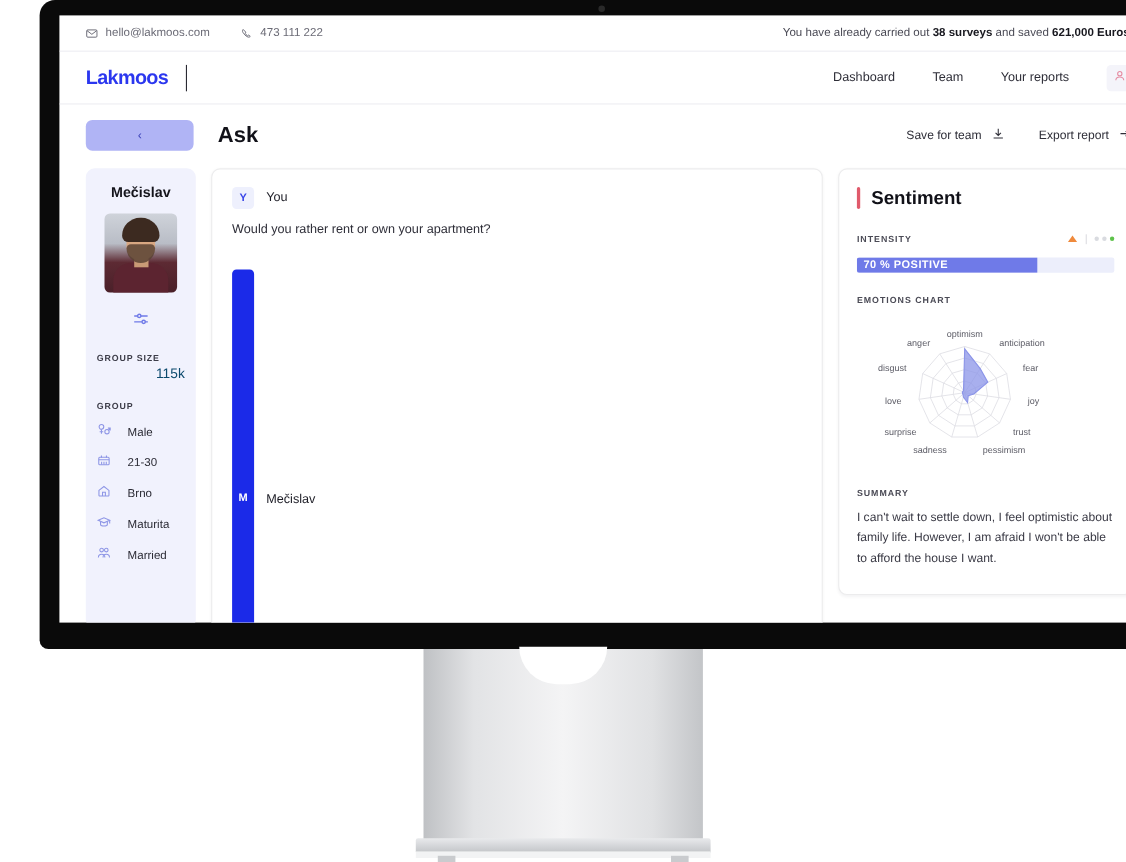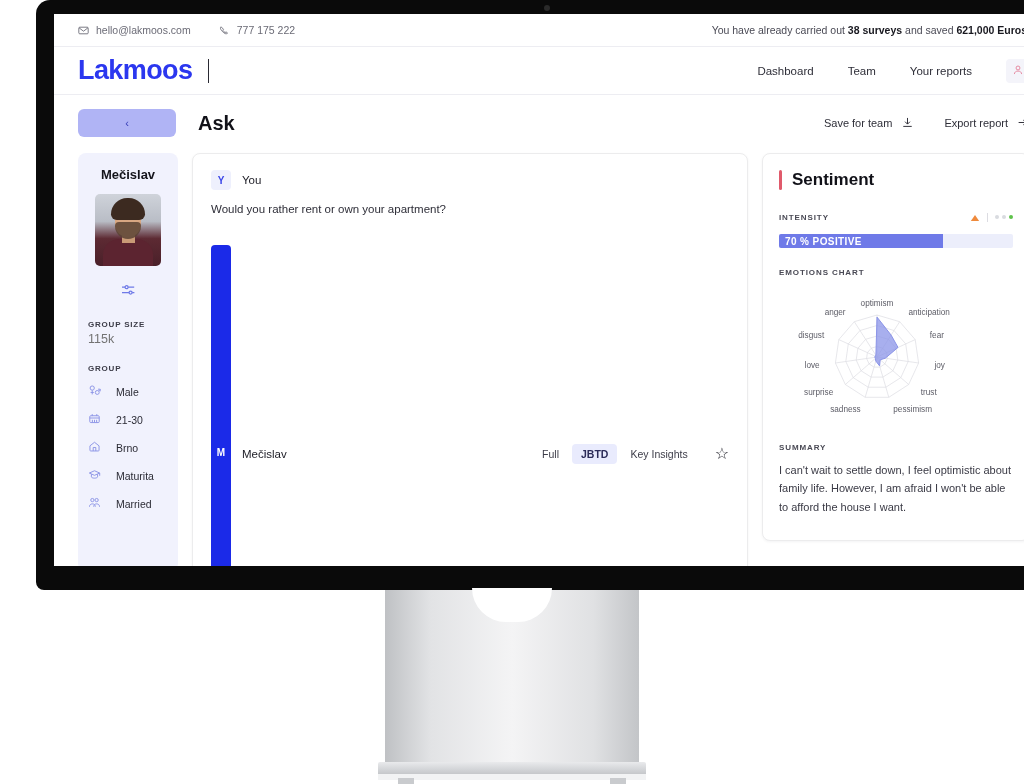--- a/index.html
+++ b/index.html
@@ -57,21 +57,21 @@
   .topbar .right { margin-left: auto; font-size: 10.5px; color: #4a4a55; }
   .topbar .right b { color: #18181f; font-weight: 700; }
   .ic { display: inline-flex; align-items: center; }
 
   
   .navbar {
     height: 48px; display: flex; align-items: center; padding: 0 24px;
     border-bottom: 1px solid #ededf2;
   }
   .brand {
-    font-size: 27px; font-weight: 700; color: #2b37ef; letter-spacing: -0.6px;
+    font-size: 18px; font-weight: 700; color: #2b37ef; letter-spacing: -0.6px;
   }
   .brand-divider { width: 1px; height: 24px; background: #2a2a33; margin-left: 16px; }
   .nav-links { margin-left: auto; display: flex; align-items: center; gap: 34px; }
   .nav-link { font-size: 11.5px; color: #2e2e38; }
   .avatar-btn {
     width: 24px; height: 24px; border-radius: 4px; background: #f4f4fa;
     display: flex; align-items: center; justify-content: center;
   }
 
   
@@ -101,21 +101,21 @@
   }
   .pp-hair { position:absolute; left:16px; top:4px; width:34px; height:22px; border-radius:17px 17px 6px 6px; background:#3c2a20; }
   .pp-face { position:absolute; left:20px; top:12px; width:26px; height:31px; border-radius:12px 12px 13px 13px; background:#d8a782; }
   .pp-beard { position:absolute; left:20px; top:28px; width:26px; height:17px; border-radius:4px 4px 13px 13px; background:#5b4334; opacity:.85; }
   .pp-neck { position:absolute; left:27px; top:40px; width:13px; height:9px; background:#c99a76; }
   .pp-shirt { position:absolute; left:8px; top:45px; width:50px; height:30px; border-radius:16px 16px 0 0; background:#5c2430; }
   .persona-filter { display: flex; justify-content: center; margin-top: 16px; }
   .persona-label {
     font-size: 8px; font-weight: 700; letter-spacing: .8px; color: #3c3c48; margin-top: 18px;
   }
-  .persona-value { font-size: 12.5px; color: #737373; margin-top: 3px; }
+  .persona-value { font-size: 12.5px; color: #0c4a6e; margin-top: 3px; text-align: right; }
   .group-row { display: flex; align-items: center; gap: 15px; margin-top: 10px; }
   .group-row span.txt { font-size: 10.5px; color: #2b2b35; }
 
   
   .chat {
     flex: 1; background: #ffffff; border: 1px solid #ececed; border-radius: 8px;
     box-shadow: 0 1px 3px rgba(20,20,40,.05);
     padding: 16px 18px 16px 18px; min-height: 388px;
   }
   .msg-head { display: flex; align-items: center; }
@@ -180,21 +180,21 @@
             </svg>
           </span>
           <span>hello@lakmoos.com</span>
         </div>
         <div class="contact">
           <span class="ic">
             <svg width="11" height="11" viewBox="0 0 16 16" fill="none" stroke="#6b6b76" stroke-width="1.3">
               <path d="M3 2.6c-1 .9-1.2 2.3-.4 3.7 1.3 2.4 3.6 4.7 6.1 6 1.4.8 2.8.5 3.7-.5l-2.1-1.8-1.5 1c-1.3-.8-2.6-2-3.3-3.4l1-1.4z"></path>
             </svg>
           </span>
-          <span>777 175 222</span>
+          <span>473 111 222</span>
         </div>
       </div>
       <div class="right">
         <span>You have already carried out </span><b>38 surveys</b><span> and saved </span><b>621,000 Euros</b><span>!</span>
       </div>
     </div>
 
     <div class="navbar">
       <div class="brand">Lakmoos</div>
       <div class="brand-divider"></div>
@@ -324,26 +324,20 @@
             <div class="bubble you">Y</div>
             <div class="msg-author">You</div>
           </div>
           <div class="msg-text">Would you rather rent or own your apartment?</div>
         </div>
 
         <div style="margin-top:26px">
           <div class="msg-head">
             <div class="bubble persona">M</div>
             <div class="msg-author">Mečislav</div>
-            <div class="seg">
-              <div class="seg-btn">Full</div>
-              <div class="seg-btn active">JBTD</div>
-              <div class="seg-btn">Key Insights</div>
-              <div class="star off">☆</div>
-            </div>
           </div>
 
         </div>
 
       </div>
 
       <div class="sentiment">
         <div class="sent-title-row">
           <div class="sent-bar-accent"></div>
           <div class="sent-title">Sentiment</div>

